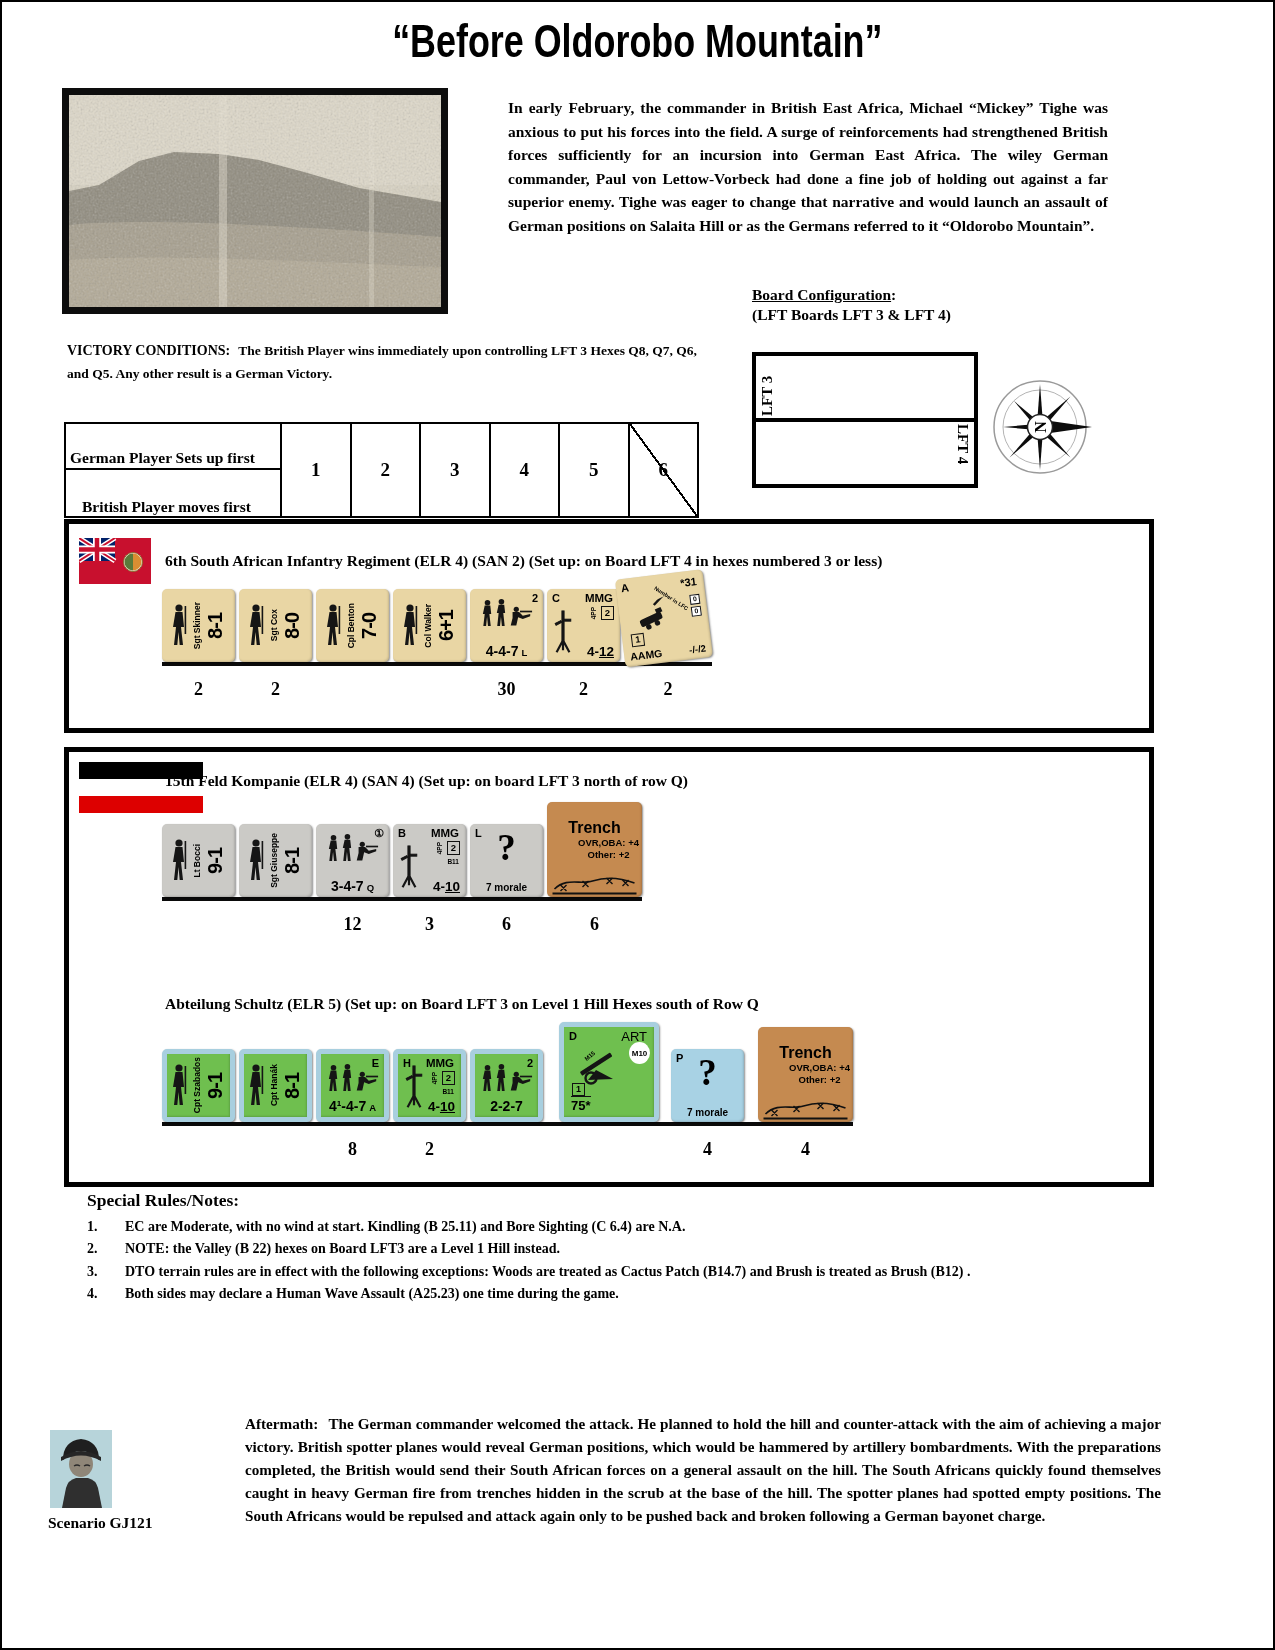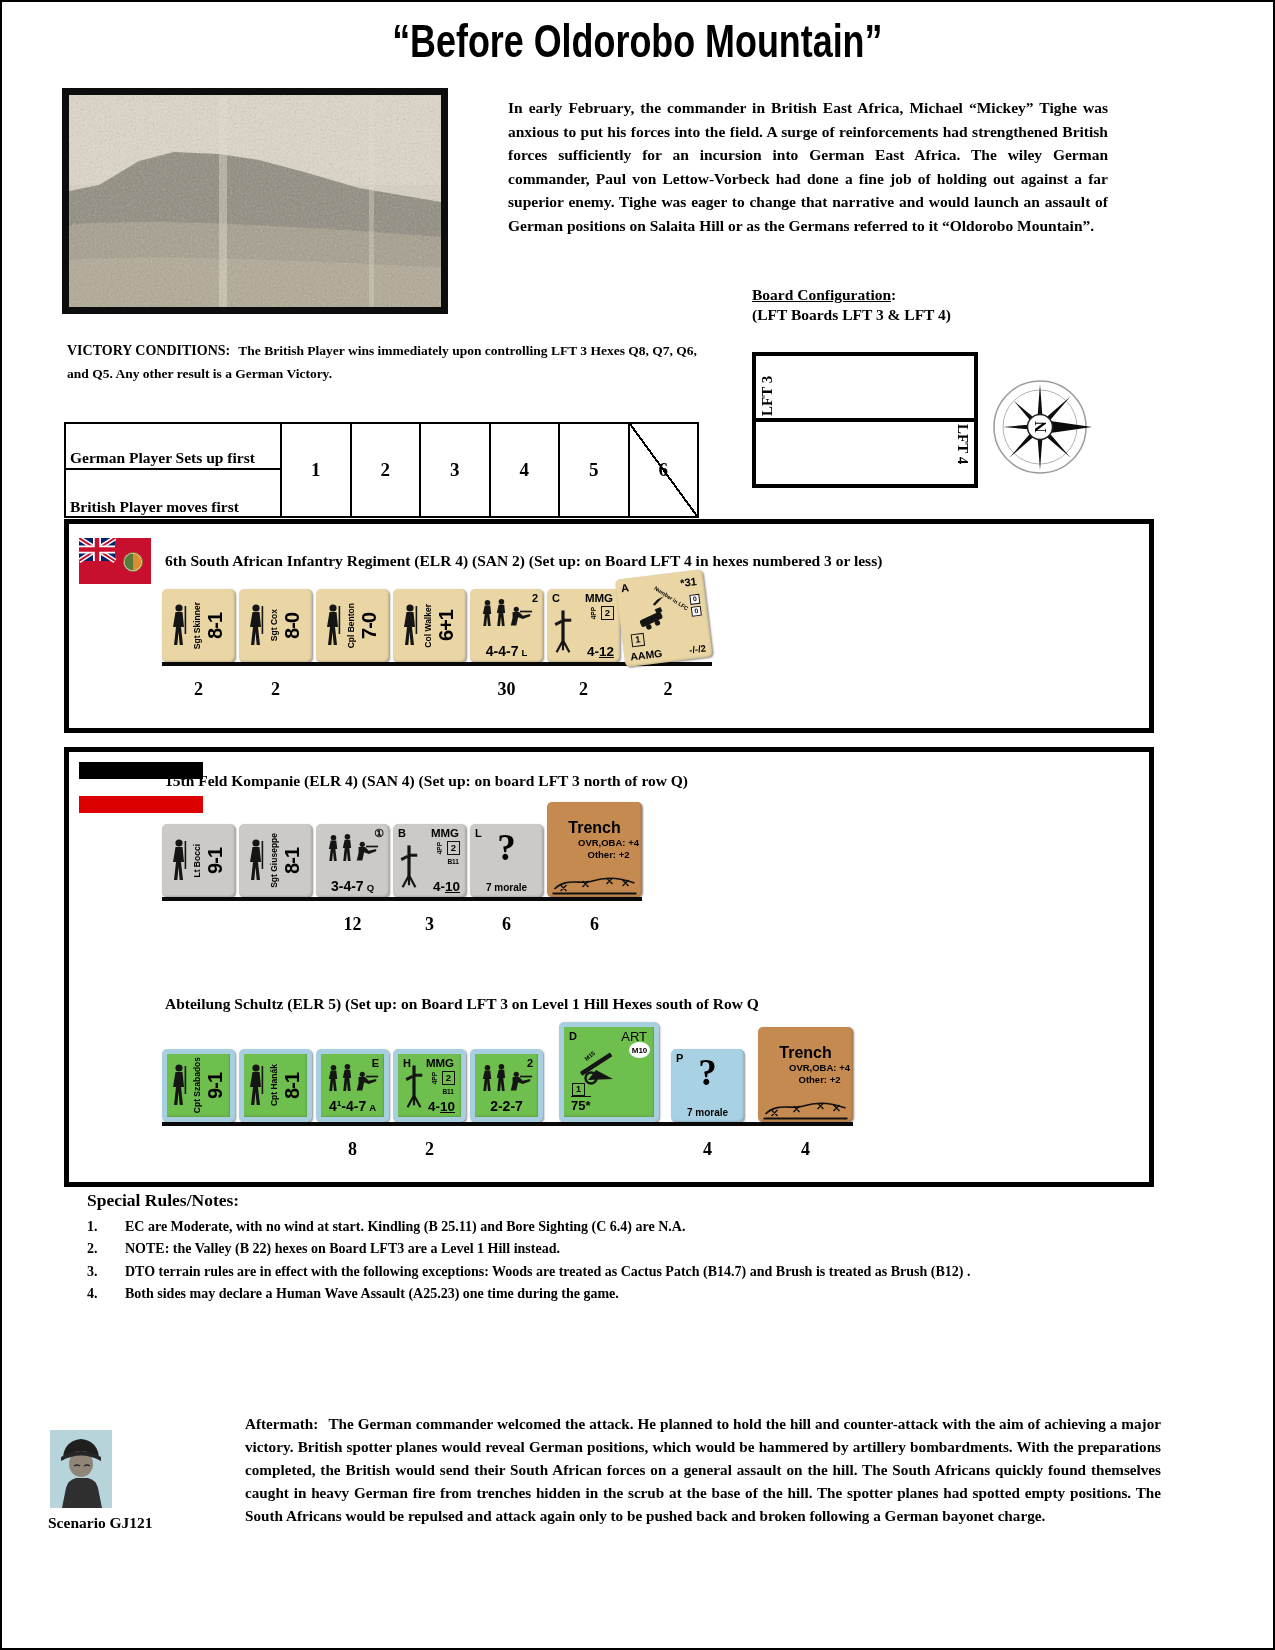--- a/index.html
+++ b/index.html
@@ -21,21 +21,21 @@
   .bconf{position:absolute;left:750px;top:283px;font-weight:bold;font-size:15.5px;line-height:1.3;}
   .bconf .h{text-decoration:underline;}
   
   .victory{position:absolute;left:65px;top:336px;width:645px;font-weight:bold;line-height:1.45;}
   .victory .vl{font-size:14px;margin-right:8px;}
   .victory .vt{font-size:13.5px;}
   
   .ttrack{position:absolute;left:62px;top:420px;width:635px;height:96px;border:2px solid #000;display:flex;}
   .tt-left{width:216px;border-right:2px solid #000;display:flex;flex-direction:column;font-size:15.5px;font-weight:bold;}
   .tt-left .r1{height:50%;border-bottom:2px solid #000;display:flex;align-items:flex-end;padding:0 2px 1px 4px;}
-  .tt-left .r2{height:50%;display:flex;align-items:flex-end;padding:0 2px 0 4px;}
+  .tt-left .r2{height:50%;display:flex;align-items:flex-end;padding:0 2px 0 16px;}
   .tt-cells{flex:1;display:flex;}
   .tt-cell{flex:1;border-left:2px solid #000;display:flex;align-items:center;justify-content:center;
            font-size:19px;font-weight:bold;}
   .tt-cell:first-child{border-left:none;}
   .tt-cell.slashed{background:linear-gradient(to right top,transparent calc(50% - 1px),#000 calc(50% - 1px),#000 calc(50% + 1px),transparent calc(50% + 1px));}
   
   .bdiag{position:absolute;left:750px;top:350px;width:226px;height:136px;border:4px solid #000;}
   .bdiag .mid{position:absolute;left:0;right:0;top:calc(50% - 2px);height:4px;background:#000;}
   .bl3{position:absolute;left:3px;top:4px;height:calc(50% - 8px);writing-mode:vertical-rl;transform:rotate(180deg);
        font-weight:bold;font-size:15px;display:flex;align-items:center;}
@@ -83,21 +83,21 @@
   .mgbox{position:absolute;top:17px;right:6px;border:1.5px solid #111;font-size:9.5px;font-weight:bold;padding:0 3px;line-height:12px;}
   .mgnote{position:absolute;top:34px;right:7px;font-size:6.5px;font-weight:bold;}
   .mgrange{position:absolute;bottom:3px;right:6px;font-size:13.5px;font-weight:bold;}
   .qmark{position:absolute;top:4px;left:0;right:0;text-align:center;font-size:37px;font-weight:bold;font-family:"Liberation Serif",serif;line-height:1.1;}
   .morale{position:absolute;bottom:4px;left:0;right:0;text-align:center;font-size:10px;font-weight:bold;}
   .tr-title{text-align:center;font-weight:bold;font-size:16px;margin-top:18px;line-height:1.05;}
   .tr-line{text-align:center;font-weight:bold;font-size:9.5px;line-height:1.25;padding-left:28px;}
   .tr-wire{position:absolute;bottom:2px;left:3px;right:3px;}
   .tr-wire svg{width:100%;height:26px;display:block;}
   .artlbl{position:absolute;top:3px;right:7px;font-size:13px;font-weight:normal;line-height:1;}
-  .artcir{position:absolute;top:15px;right:4px;width:21px;height:16px;border-radius:50%;background:#fff;
+  .artcir{position:absolute;top:15px;right:4px;width:21px;height:22px;border-radius:50%;background:#fff;
           font-size:8px;font-weight:bold;display:flex;align-items:center;justify-content:center;}
   .artgun{position:absolute;left:12px;top:20px;}
   .artgun svg{width:48px;height:40px;}
   .artm15{position:absolute;left:20px;top:26px;font-size:6px;font-weight:bold;transform:rotate(-40deg);}
   .artbox{position:absolute;left:8px;bottom:21px;border:1.5px solid #111;font-size:9px;font-weight:bold;padding:0 3px;line-height:11px;}
   .artcal{position:absolute;left:7px;bottom:4px;font-size:13px;font-weight:bold;border-top:1.5px solid #111;padding-top:1px;}
   .amico{position:absolute;top:26px;left:16px;transform:rotate(-18deg);}
   .amico svg{width:42px;height:26px;}
   .amstar{position:absolute;top:5px;right:7px;font-size:11px;font-weight:bold;}
   .amdiag{position:absolute;top:22px;left:34px;font-size:5.5px;font-weight:bold;transform:rotate(40deg);white-space:nowrap;}

